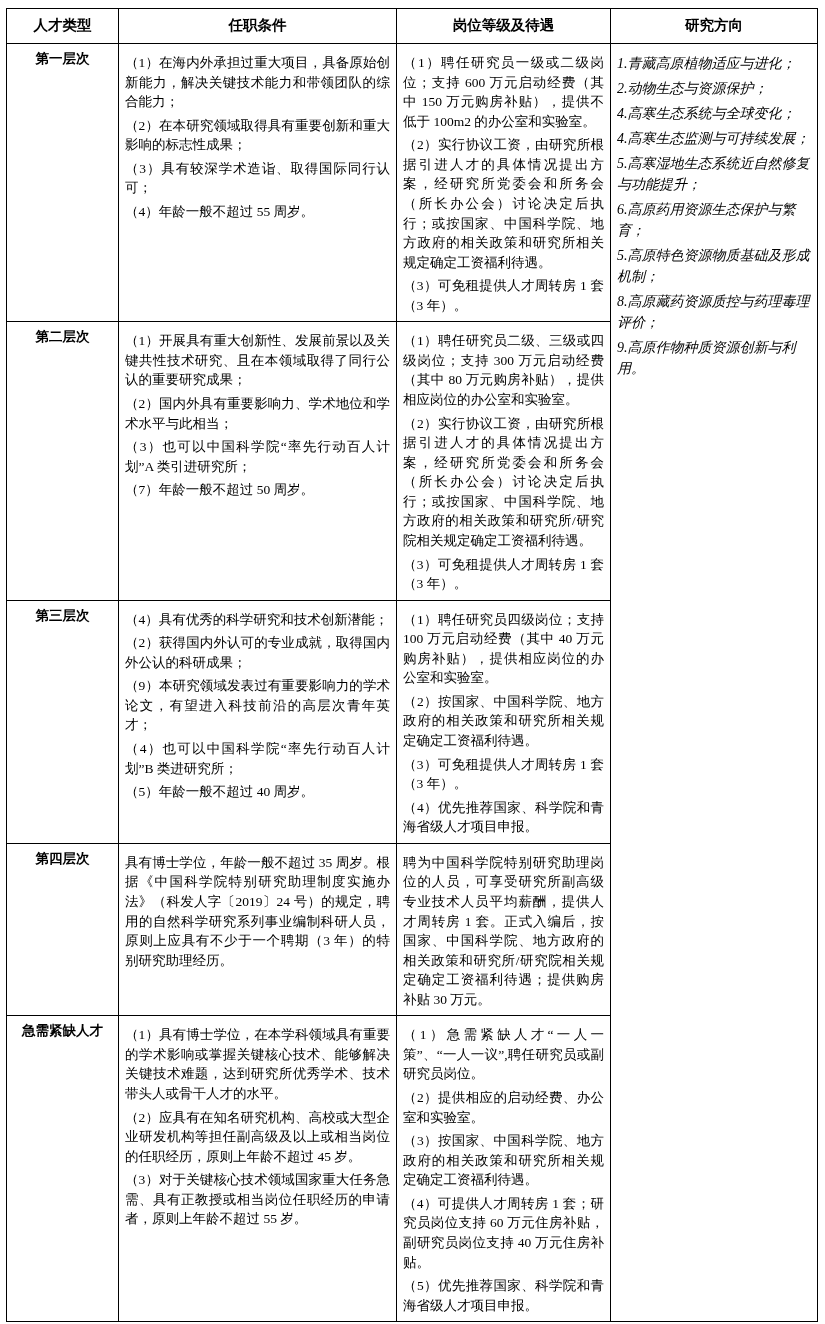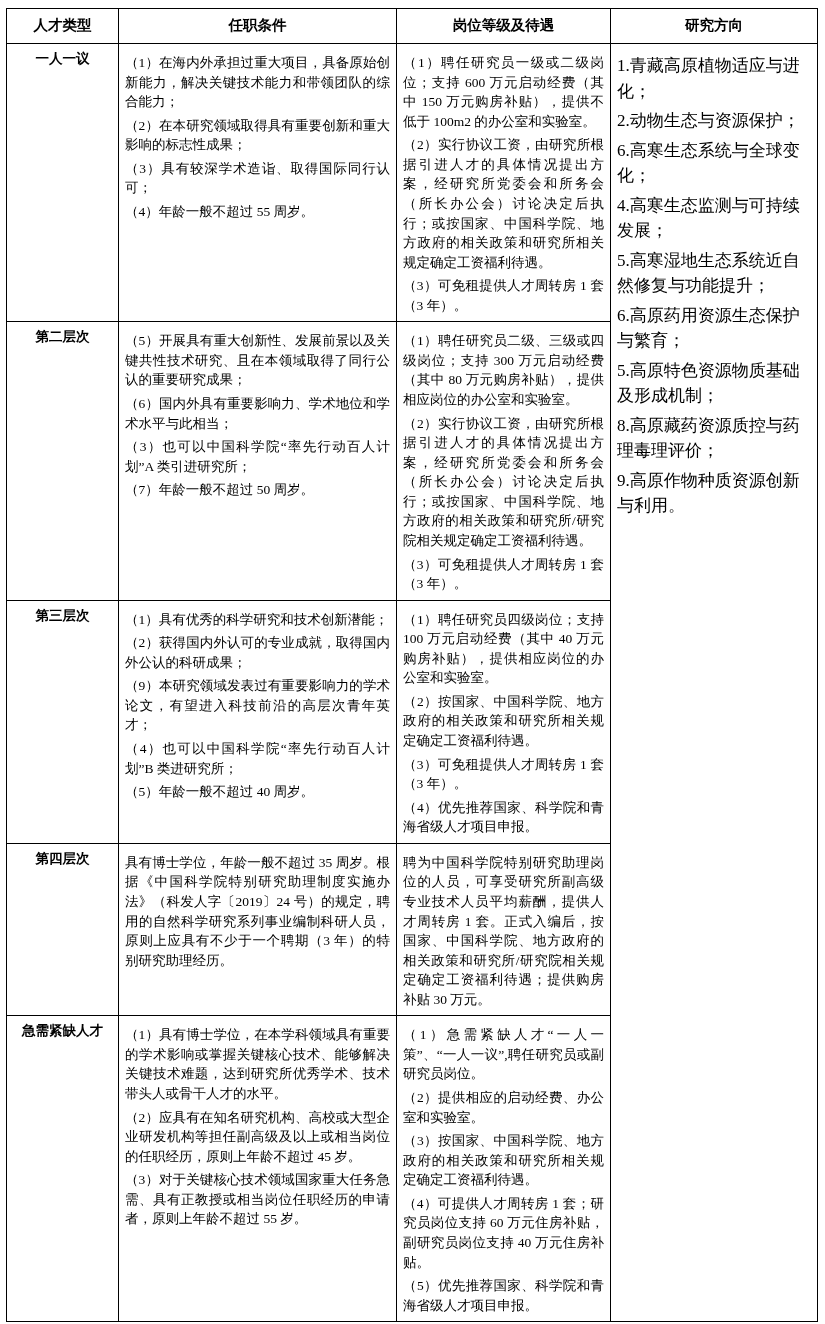--- a/index.html
+++ b/index.html
@@ -58,21 +58,22 @@
   td.dir p {
     text-align: left;
   }
   .dir-cell {
     vertical-align: top;
     padding-top: 330px;
   }
   .dir-inner p {
     margin: 0;
     line-height: 1.5;
-    font-size: 17px;
+    font-size: 14px;
+    font-style: italic;
   }
 </style>
 </head>
 <body>
 
 <div class="page">
   <table class="talent-table">
     <colgroup>
       <col class="c1">
       <col class="c2">
@@ -82,64 +83,64 @@
     <thead>
       <tr>
         <th>人才类型</th>
         <th>任职条件</th>
         <th>岗位等级及待遇</th>
         <th>研究方向</th>
       </tr>
     </thead>
     <tbody>
       <tr>
-        <td class="level-name">一人一议</td>
+        <td class="level-name">第一层次</td>
         <td class="cond">
           <p>（1）在海内外承担过重大项目，具备原始创新能力，解决关键技术能力和带领团队的综合能力；</p>
           <p>（2）在本研究领域取得具有重要创新和重大影响的标志性成果；</p>
           <p>（3）具有较深学术造诣、取得国际同行认可；</p>
           <p>（4）年龄一般不超过 55 周岁。</p>
         </td>
         <td class="treat">
           <p>（1）聘任研究员一级或二级岗位；支持 600 万元启动经费（其中 150 万元购房补贴），提供不低于 100m2 的办公室和实验室。</p>
           <p>（2）实行协议工资，由研究所根据引进人才的具体情况提出方案，经研究所党委会和所务会（所长办公会）讨论决定后执行；或按国家、中国科学院、地方政府的相关政策和研究所相关规定确定工资福利待遇。</p>
           <p>（3）可免租提供人才周转房 1 套（3 年）。</p>
         </td>
         <td class="dir dir-cell" rowspan="5">
           <div class="dir-inner">
             <p>1.青藏高原植物适应与进化；</p>
             <p>2.动物生态与资源保护；</p>
-            <p>6.高寒生态系统与全球变化；</p>
+            <p>4.高寒生态系统与全球变化；</p>
             <p>4.高寒生态监测与可持续发展；</p>
             <p>5.高寒湿地生态系统近自然修复与功能提升；</p>
             <p>6.高原药用资源生态保护与繁育；</p>
             <p>5.高原特色资源物质基础及形成机制；</p>
             <p>8.高原藏药资源质控与药理毒理评价；</p>
             <p>9.高原作物种质资源创新与利用。</p>
           </div>
         </td>
       </tr>
       <tr>
         <td class="level-name">第二层次</td>
         <td class="cond">
-          <p>（5）开展具有重大创新性、发展前景以及关键共性技术研究、且在本领域取得了同行公认的重要研究成果；</p>
-          <p>（6）国内外具有重要影响力、学术地位和学术水平与此相当；</p>
+          <p>（1）开展具有重大创新性、发展前景以及关键共性技术研究、且在本领域取得了同行公认的重要研究成果；</p>
+          <p>（2）国内外具有重要影响力、学术地位和学术水平与此相当；</p>
           <p>（3）也可以中国科学院“率先行动百人计划”A 类引进研究所；</p>
           <p>（7）年龄一般不超过 50 周岁。</p>
         </td>
         <td class="treat">
           <p>（1）聘任研究员二级、三级或四级岗位；支持 300 万元启动经费（其中 80 万元购房补贴），提供相应岗位的办公室和实验室。</p>
           <p>（2）实行协议工资，由研究所根据引进人才的具体情况提出方案，经研究所党委会和所务会（所长办公会）讨论决定后执行；或按国家、中国科学院、地方政府的相关政策和研究所/研究院相关规定确定工资福利待遇。</p>
           <p>（3）可免租提供人才周转房 1 套（3 年）。</p>
         </td>
       </tr>
       <tr>
         <td class="level-name">第三层次</td>
         <td class="cond">
-          <p>（1）具有优秀的科学研究和技术创新潜能；</p>
+          <p>（4）具有优秀的科学研究和技术创新潜能；</p>
           <p>（2）获得国内外认可的专业成就，取得国内外公认的科研成果；</p>
           <p>（9）本研究领域发表过有重要影响力的学术论文，有望进入科技前沿的高层次青年英才；</p>
           <p>（4）也可以中国科学院“率先行动百人计划”B 类进研究所；</p>
           <p>（5）年龄一般不超过 40 周岁。</p>
         </td>
         <td class="treat">
           <p>（1）聘任研究员四级岗位；支持 100 万元启动经费（其中 40 万元购房补贴），提供相应岗位的办公室和实验室。</p>
           <p>（2）按国家、中国科学院、地方政府的相关政策和研究所相关规定确定工资福利待遇。</p>
           <p>（3）可免租提供人才周转房 1 套（3 年）。</p>
           <p>（4）优先推荐国家、科学院和青海省级人才项目申报。</p>

